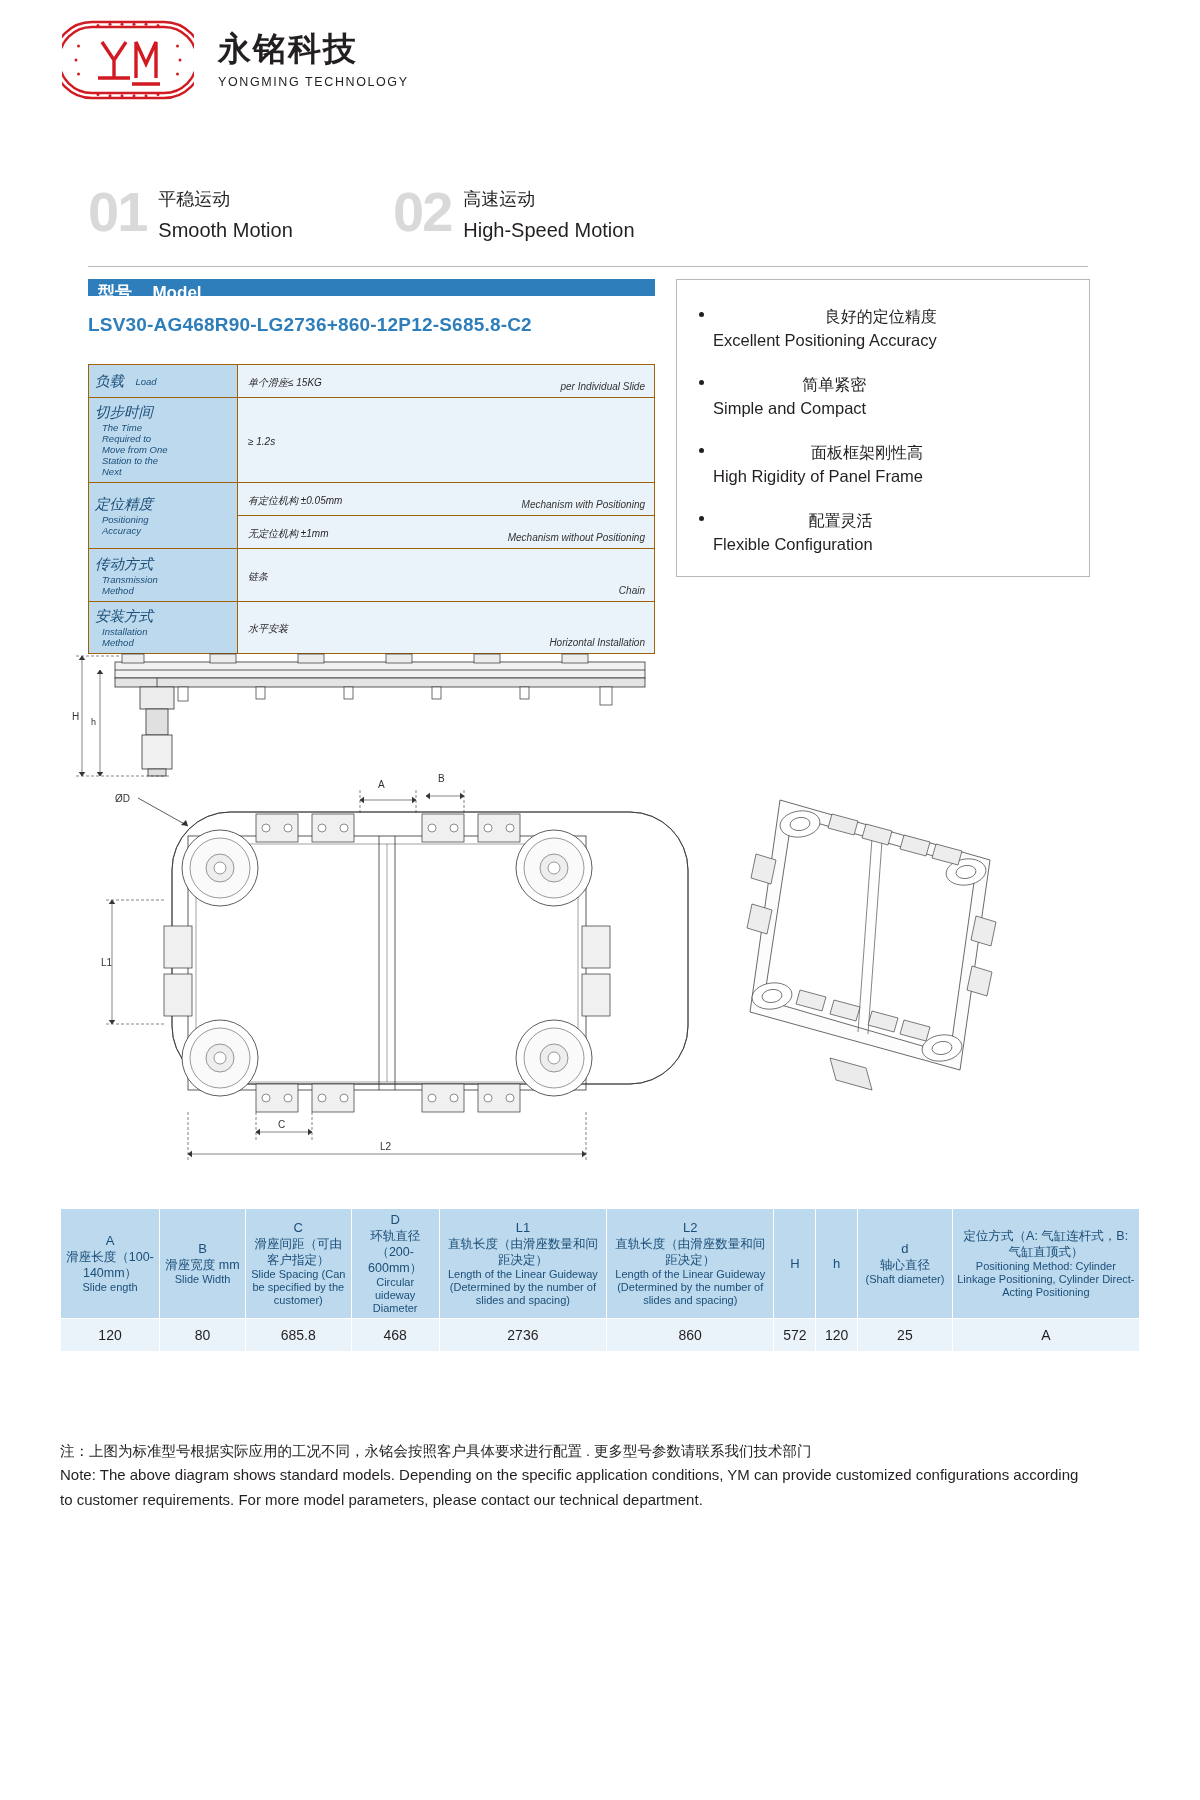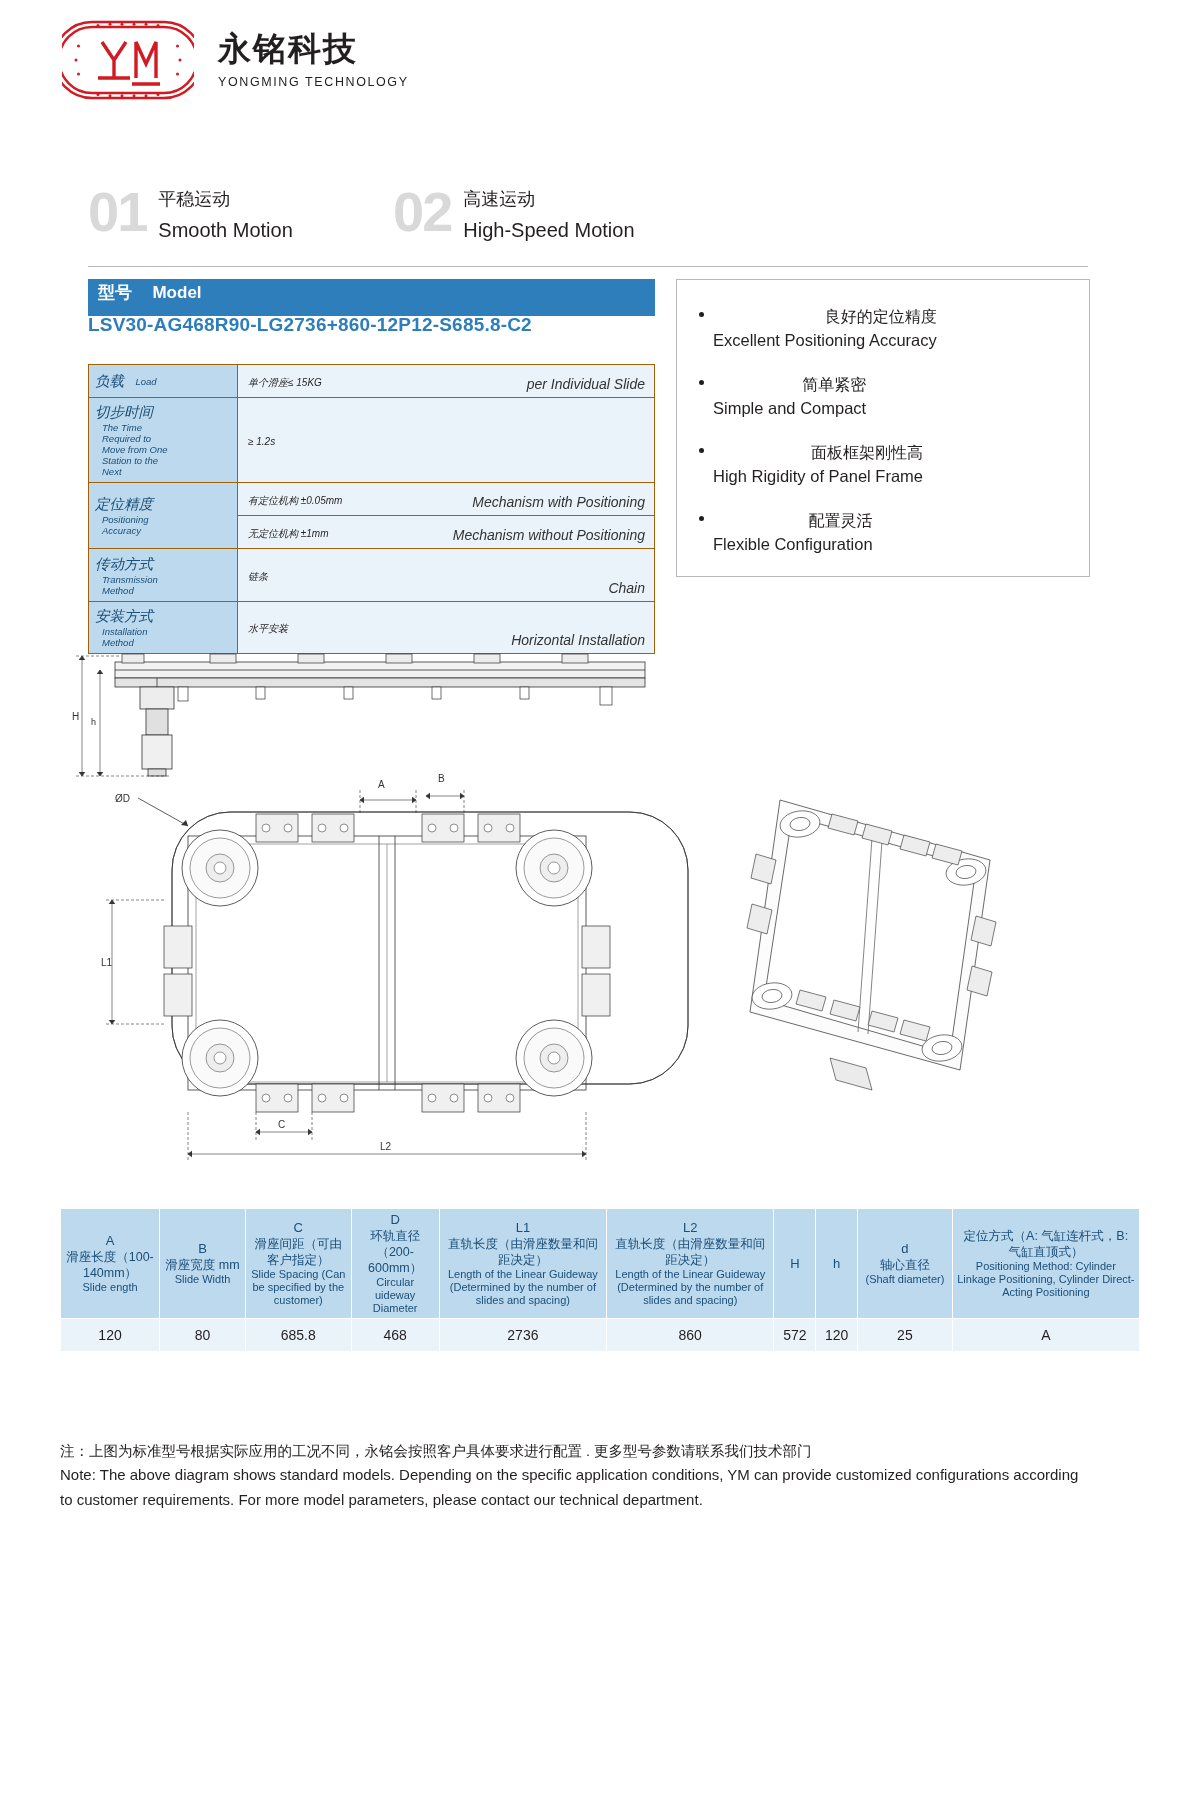--- a/index.html
+++ b/index.html
@@ -24,35 +24,35 @@
   .feat .num{font-size:56px;line-height:52px;color:#d9d9d9;font-weight:bold;letter-spacing:-2px;}
   .feat .txt{margin-left:12px;padding-top:2px;}
   .feat .cn{font-size:18px;color:#231f20;line-height:22px;}
   .feat .en{font-size:20px;color:#231f20;line-height:26px;margin-top:7px;}
   .feat1{left:0;}
   .feat2{left:305px;}
   .feat3{left:615px;}
   .feat-rule{position:absolute;left:88px;top:266px;width:1000px;height:1px;background:#b9b9b9;}
 
   
-  .model-head{position:absolute;left:88px;top:279px;width:567px;height:37px;background:#2e7ebb;}
+  .model-head{position:absolute;left:88px;top:279px;width:567px;height:17px;background:#2e7ebb;}
   .model-head span{color:#fff;font-size:17px;font-weight:bold;line-height:27px;}
   .model-head .m-cn{margin-left:10px;}
   .model-head .m-en{margin-left:16px;}
   .model-code{position:absolute;left:88px;top:314px;font-size:19px;color:#2e7ebb;font-weight:bold;letter-spacing:0.2px;}
 
   
   .spec{position:absolute;left:88px;top:364px;width:567px;border-collapse:collapse;table-layout:fixed;}
   .spec td{border:1px solid #a16207;vertical-align:middle;font-style:italic;}
   .spec .lbl{background:#bcd9ee;width:136px;padding:5px 6px;}
   .spec .lbl .cn{font-size:14.5px;color:#1c4f78;display:inline-block;vertical-align:middle;}
   .spec .lbl .en{font-size:9.5px;color:#1c4f78;display:inline-block;vertical-align:middle;margin-left:7px;line-height:11px;max-width:72px;}
   .spec .val{background:#eaf3fa;padding:5px 10px;position:relative;height:22px;}
   .spec .val .cn{font-size:10px;color:#231f20;}
-  .spec .val .en{position:absolute;right:9px;bottom:5px;font-size:14px;color:#333;}
+  .spec .val .en{position:absolute;right:9px;bottom:5px;font-size:10px;color:#333;}
 
   
   .bullets{position:absolute;left:676px;top:279px;width:412px;height:296px;border:1px solid #b8b8b8;}
   .bul{position:absolute;left:36px;text-align:right;}
   .bul .cn{font-size:16px;color:#231f20;line-height:22px;}
   .bul .en{font-size:16.5px;color:#231f20;line-height:24px;}
   .bul .dot{position:absolute;left:-14px;top:6px;width:5px;height:5px;background:#231f20;border-radius:50%;}
   .b1{top:26px;} .b2{top:94px;} .b3{top:162px;} .b4{top:230px;}
 
   

